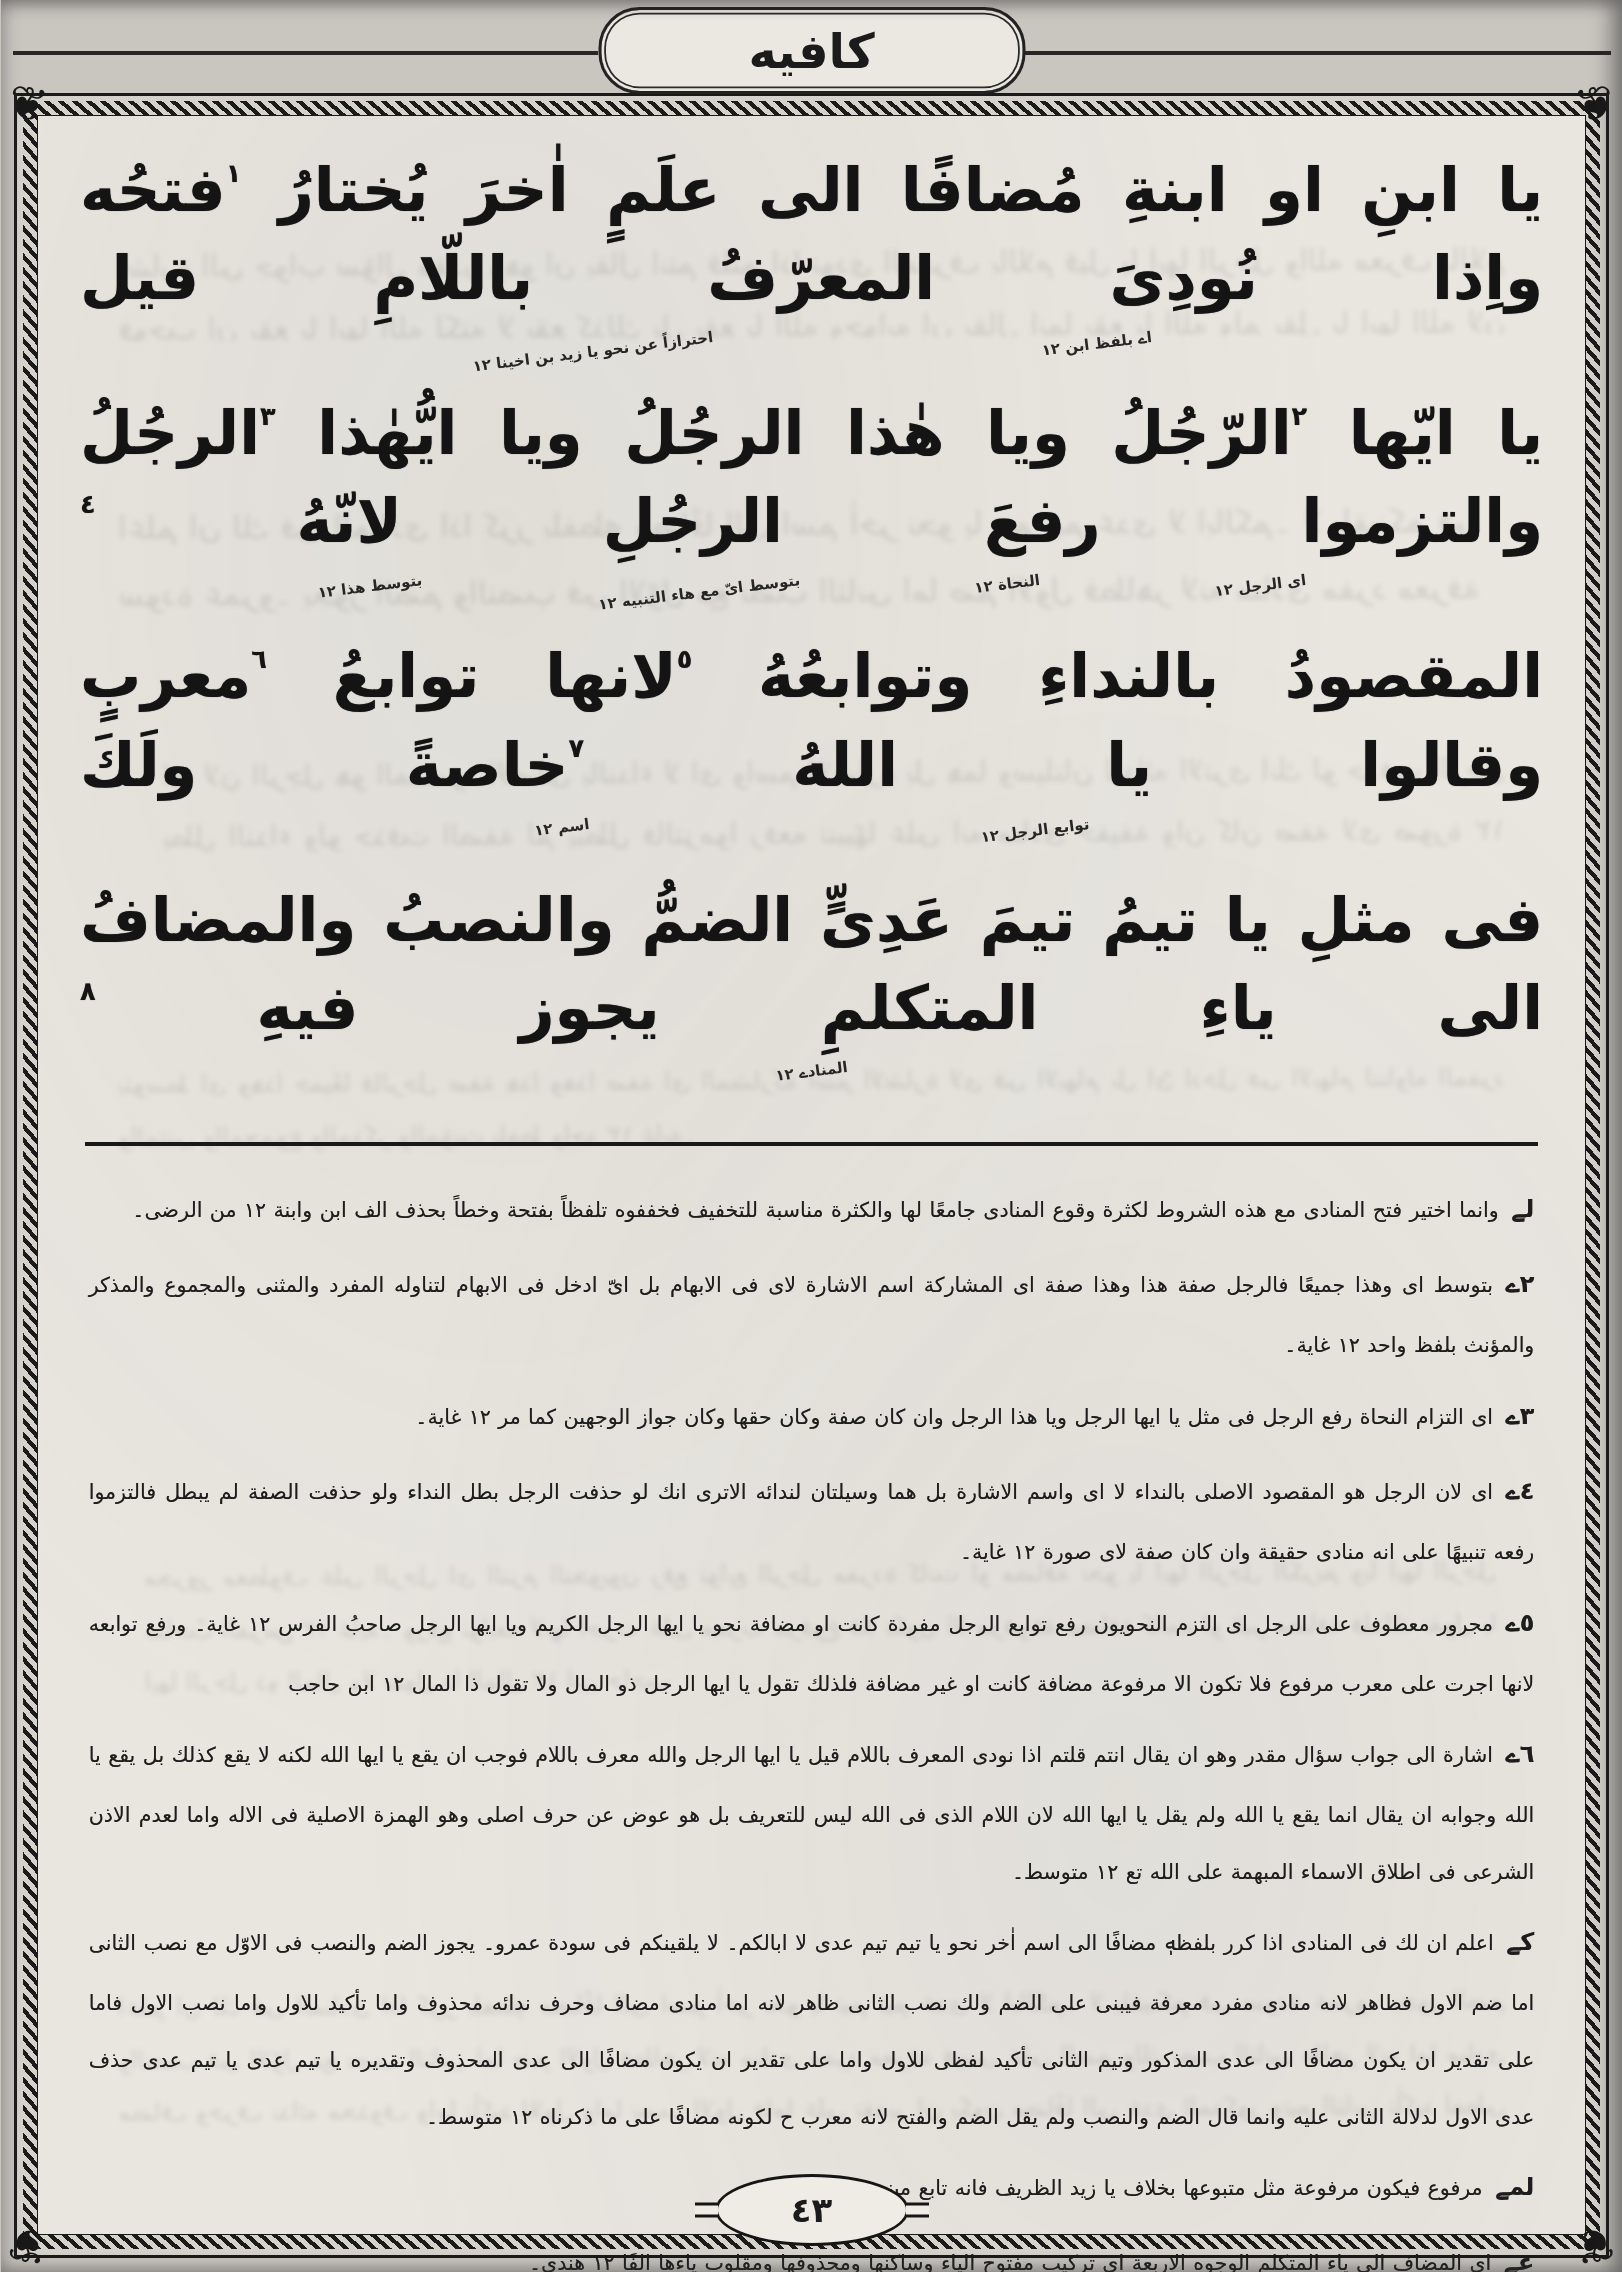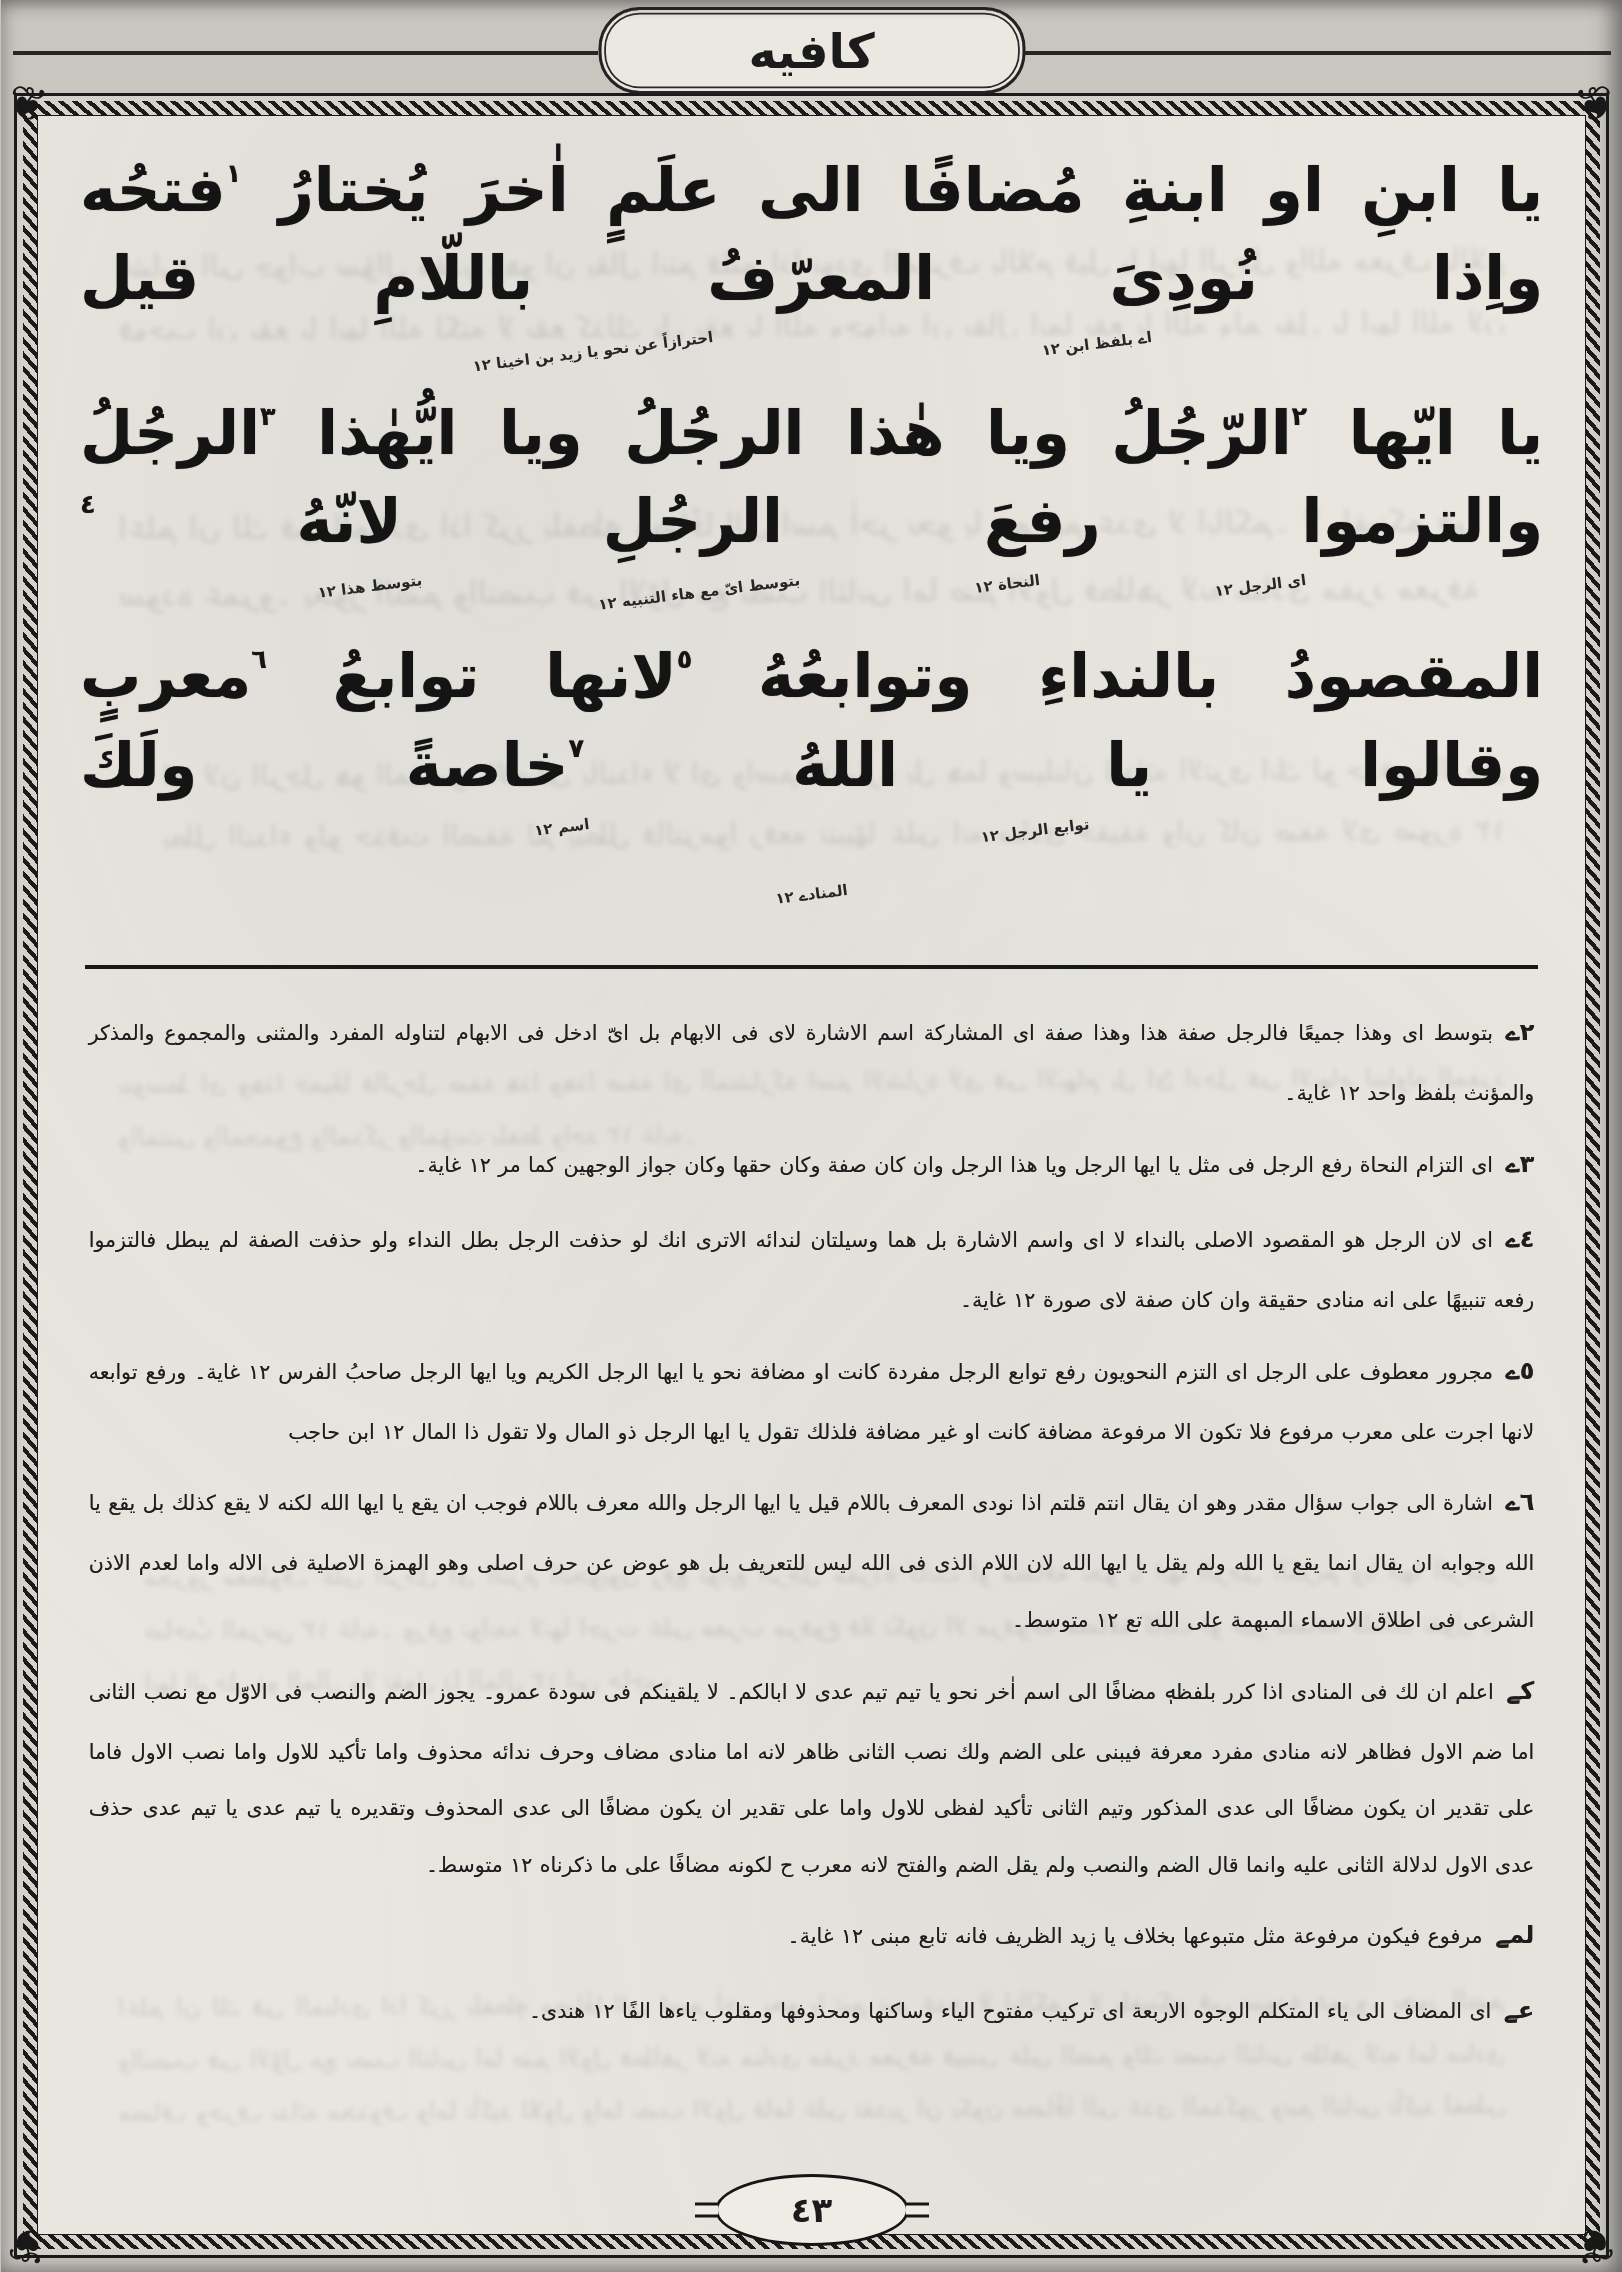--- a/index.html
+++ b/index.html
@@ -134,26 +134,28 @@
             <span class="gloss">اى الرجل ١٢</span>
             <span class="gloss">النحاة ١٢</span>
             <span class="gloss">بتوسط اىّ مع هاء التنبيه ١٢</span>
             <span class="gloss">بتوسط هذا ١٢</span>
           </div>
           <div class="matn-line"><span>المقصودُ بالنداءِ وتوابعُهُ </span><span class="ref">٥</span><span>لانها توابعُ </span><span class="ref">٦</span><span>معربٍ وقالوا يا اللهُ </span><span class="ref">٧</span><span>خاصةً ولَكَ </span></div>
           <div class="gloss-row">
             <span class="gloss">توابع الرجل ١٢</span>
             <span class="gloss">اسم ١٢</span>
           </div>
+          <div class="matn-line"><span>فى مثلِ يا تيمُ تيمَ عَدِىٍّ الضمُّ والنصبُ والمضافُ الى ياءِ المتكلمِ يجوز فيهِ </span><span class="ref">٨</span></div>
           <div class="gloss-row">
             <span class="gloss">المنادے ١٢</span>
           </div>
         </div>
       <div class="divider"></div>
       <div class="hashiya">
+          <p class="note"><span class="marker">لے</span><span>وانما اختير فتح المنادى مع هذه الشروط لكثرة وقوع المنادى جامعًا لها والكثرة مناسبة للتخفيف فخففوه تلفظاً بفتحة وخطاً بحذف الف ابن وابنة ١٢ من الرضى۔</span></p>
           <p class="note"><span class="marker">٢ے</span><span>بتوسط اى وهذا جميعًا فالرجل صفة هذا وهذا صفة اى المشاركة اسم الاشارة لاى فى الابهام بل اىّ ادخل فى الابهام لتناوله المفرد والمثنى والمجموع والمذكر والمؤنث بلفظ واحد ١٢ غاية۔</span></p>
           <p class="note"><span class="marker">٣ے</span><span>اى التزام النحاة رفع الرجل فى مثل يا ايها الرجل ويا هذا الرجل وان كان صفة وكان حقها وكان جواز الوجهين كما مر ١٢ غاية۔</span></p>
           <p class="note"><span class="marker">٤ے</span><span>اى لان الرجل هو المقصود الاصلى بالنداء لا اى واسم الاشارة بل هما وسيلتان لندائه الاترى انك لو حذفت الرجل بطل النداء ولو حذفت الصفة لم يبطل فالتزموا رفعه تنبيهًا على انه منادى حقيقة وان كان صفة لاى صورة ١٢ غاية۔</span></p>
           <p class="note"><span class="marker">٥ے</span><span>مجرور معطوف على الرجل اى التزم النحويون رفع توابع الرجل مفردة كانت او مضافة نحو يا ايها الرجل الكريم ويا ايها الرجل صاحبُ الفرس ١٢ غاية۔ ورفع توابعه لانها اجرت على معرب مرفوع فلا تكون الا مرفوعة مضافة كانت او غير مضافة فلذلك تقول يا ايها الرجل ذو المال ولا تقول ذا المال ١٢ ابن حاجب</span></p>
           <p class="note"><span class="marker">٦ے</span><span>اشارة الى جواب سؤال مقدر وهو ان يقال انتم قلتم اذا نودى المعرف باللام قيل يا ايها الرجل والله معرف باللام فوجب ان يقع يا ايها الله لكنه لا يقع كذلك بل يقع يا الله وجوابه ان يقال انما يقع يا الله ولم يقل يا ايها الله لان اللام الذى فى الله ليس للتعريف بل هو عوض عن حرف اصلى وهو الهمزة الاصلية فى الاله واما لعدم الاذن الشرعى فى اطلاق الاسماء المبهمة على الله تع ١٢ متوسط۔</span></p>
           <p class="note"><span class="marker">كے</span><span>اعلم ان لك فى المنادى اذا كرر بلفظهٖ مضافًا الى اسم اٰخر نحو يا تيم تيم عدى لا ابالكم۔ لا يلقينكم فى سودة عمرو۔ يجوز الضم والنصب فى الاوّل مع نصب الثانى اما ضم الاول فظاهر لانه منادى مفرد معرفة فيبنى على الضم ولك نصب الثانى ظاهر لانه اما منادى مضاف وحرف ندائه محذوف واما تأكيد للاول واما نصب الاول فاما على تقدير ان يكون مضافًا الى عدى المذكور وتيم الثانى تأكيد لفظى للاول واما على تقدير ان يكون مضافًا الى عدى المحذوف وتقديره يا تيم عدى يا تيم عدى حذف عدى الاول لدلالة الثانى عليه وانما قال الضم والنصب ولم يقل الضم والفتح لانه معرب ح لكونه مضافًا على ما ذكرناه ١٢ متوسط۔</span></p>
           <p class="note"><span class="marker">لمے</span><span>مرفوع فيكون مرفوعة مثل متبوعها بخلاف يا زيد الظريف فانه تابع مبنى ١٢ غاية۔</span></p>
           <p class="note"><span class="marker">عے</span><span>اى المضاف الى ياء المتكلم الوجوه الاربعة اى تركيب مفتوح الياء وساكنها ومحذوفها ومقلوب ياءها الفًا ١٢ هندى۔</span></p>
         </div>
     </div>

